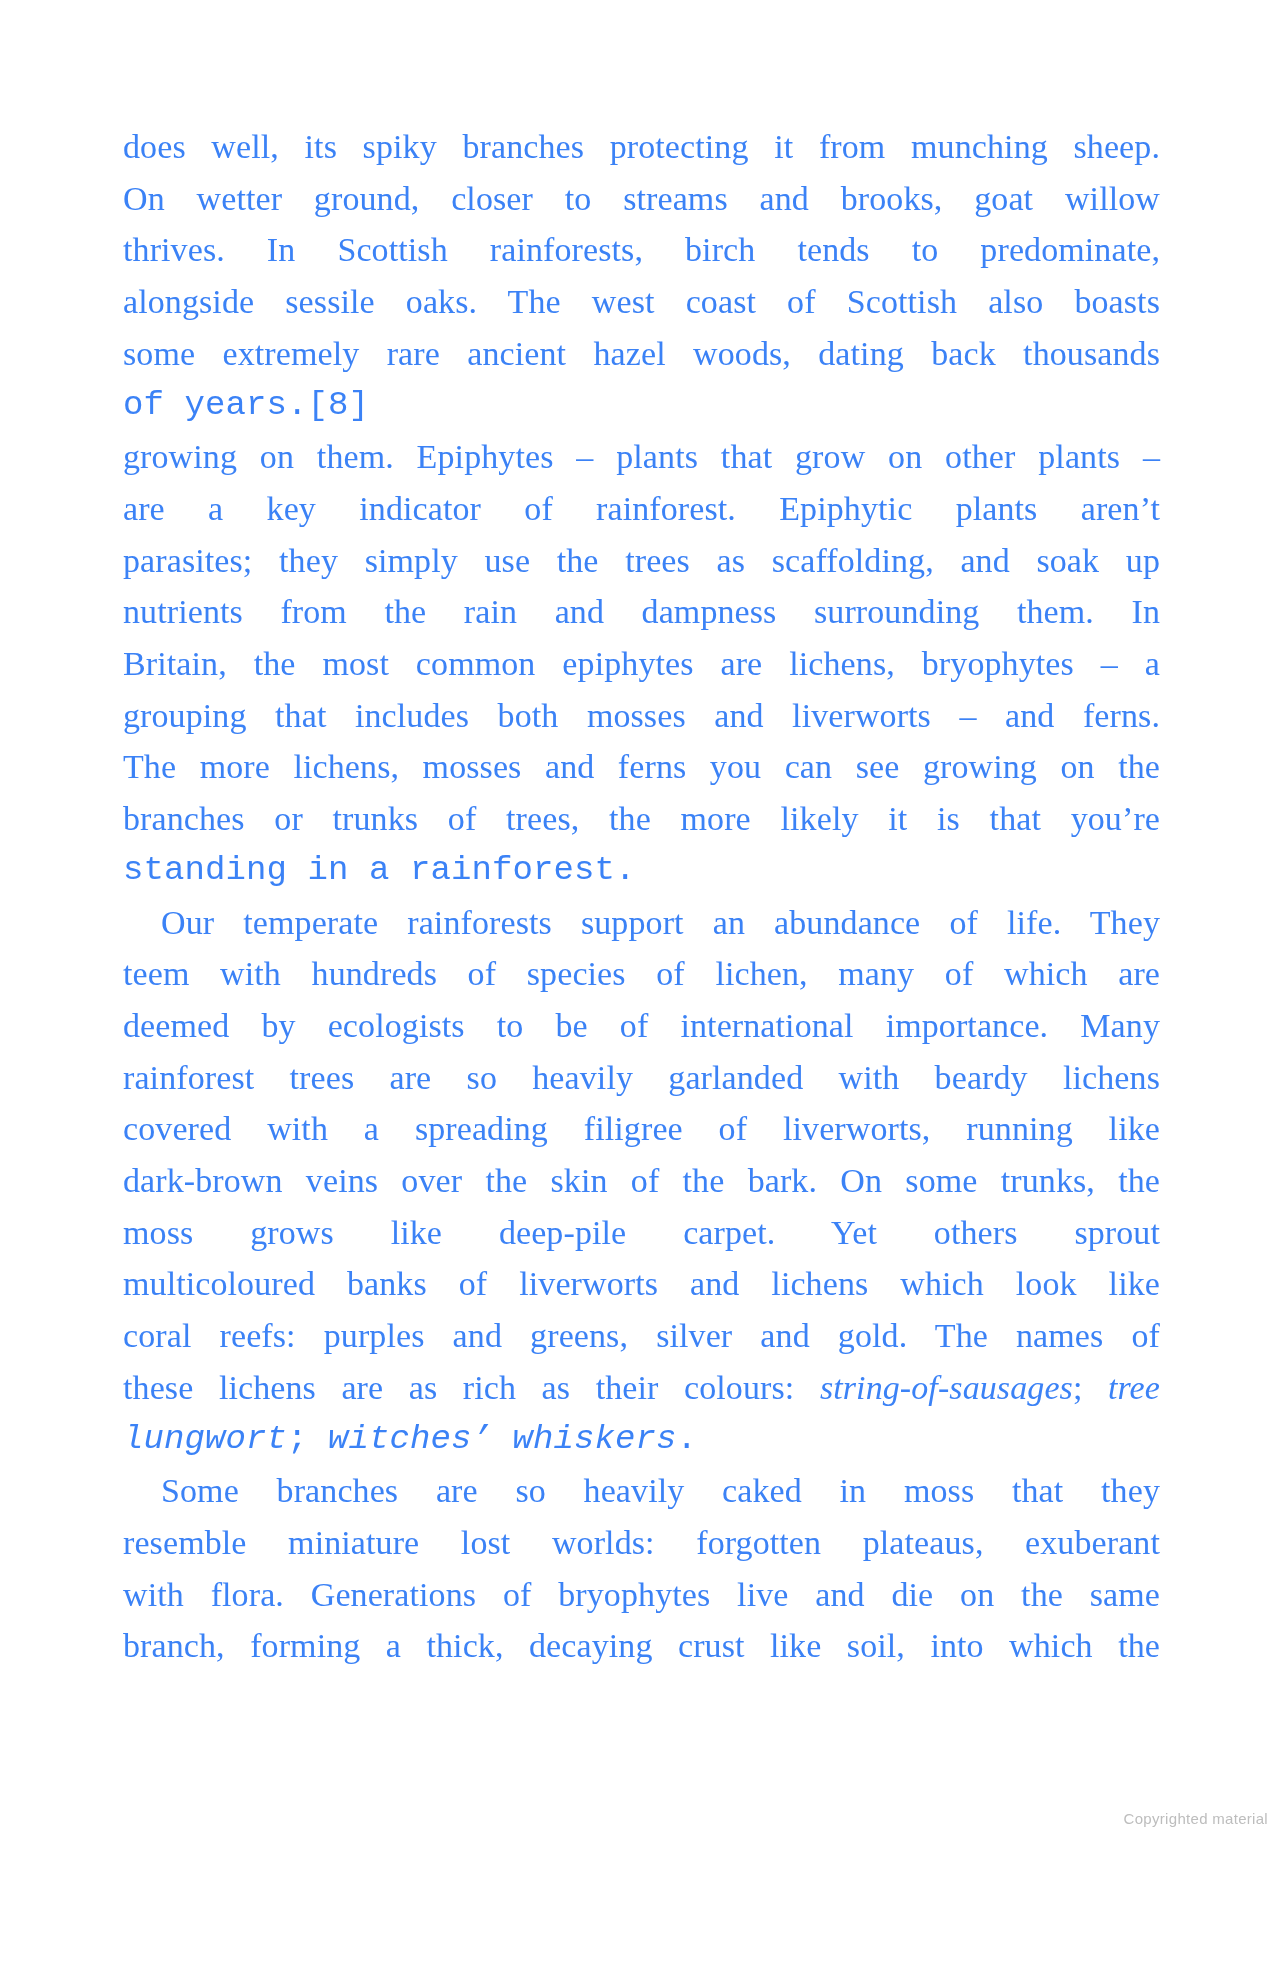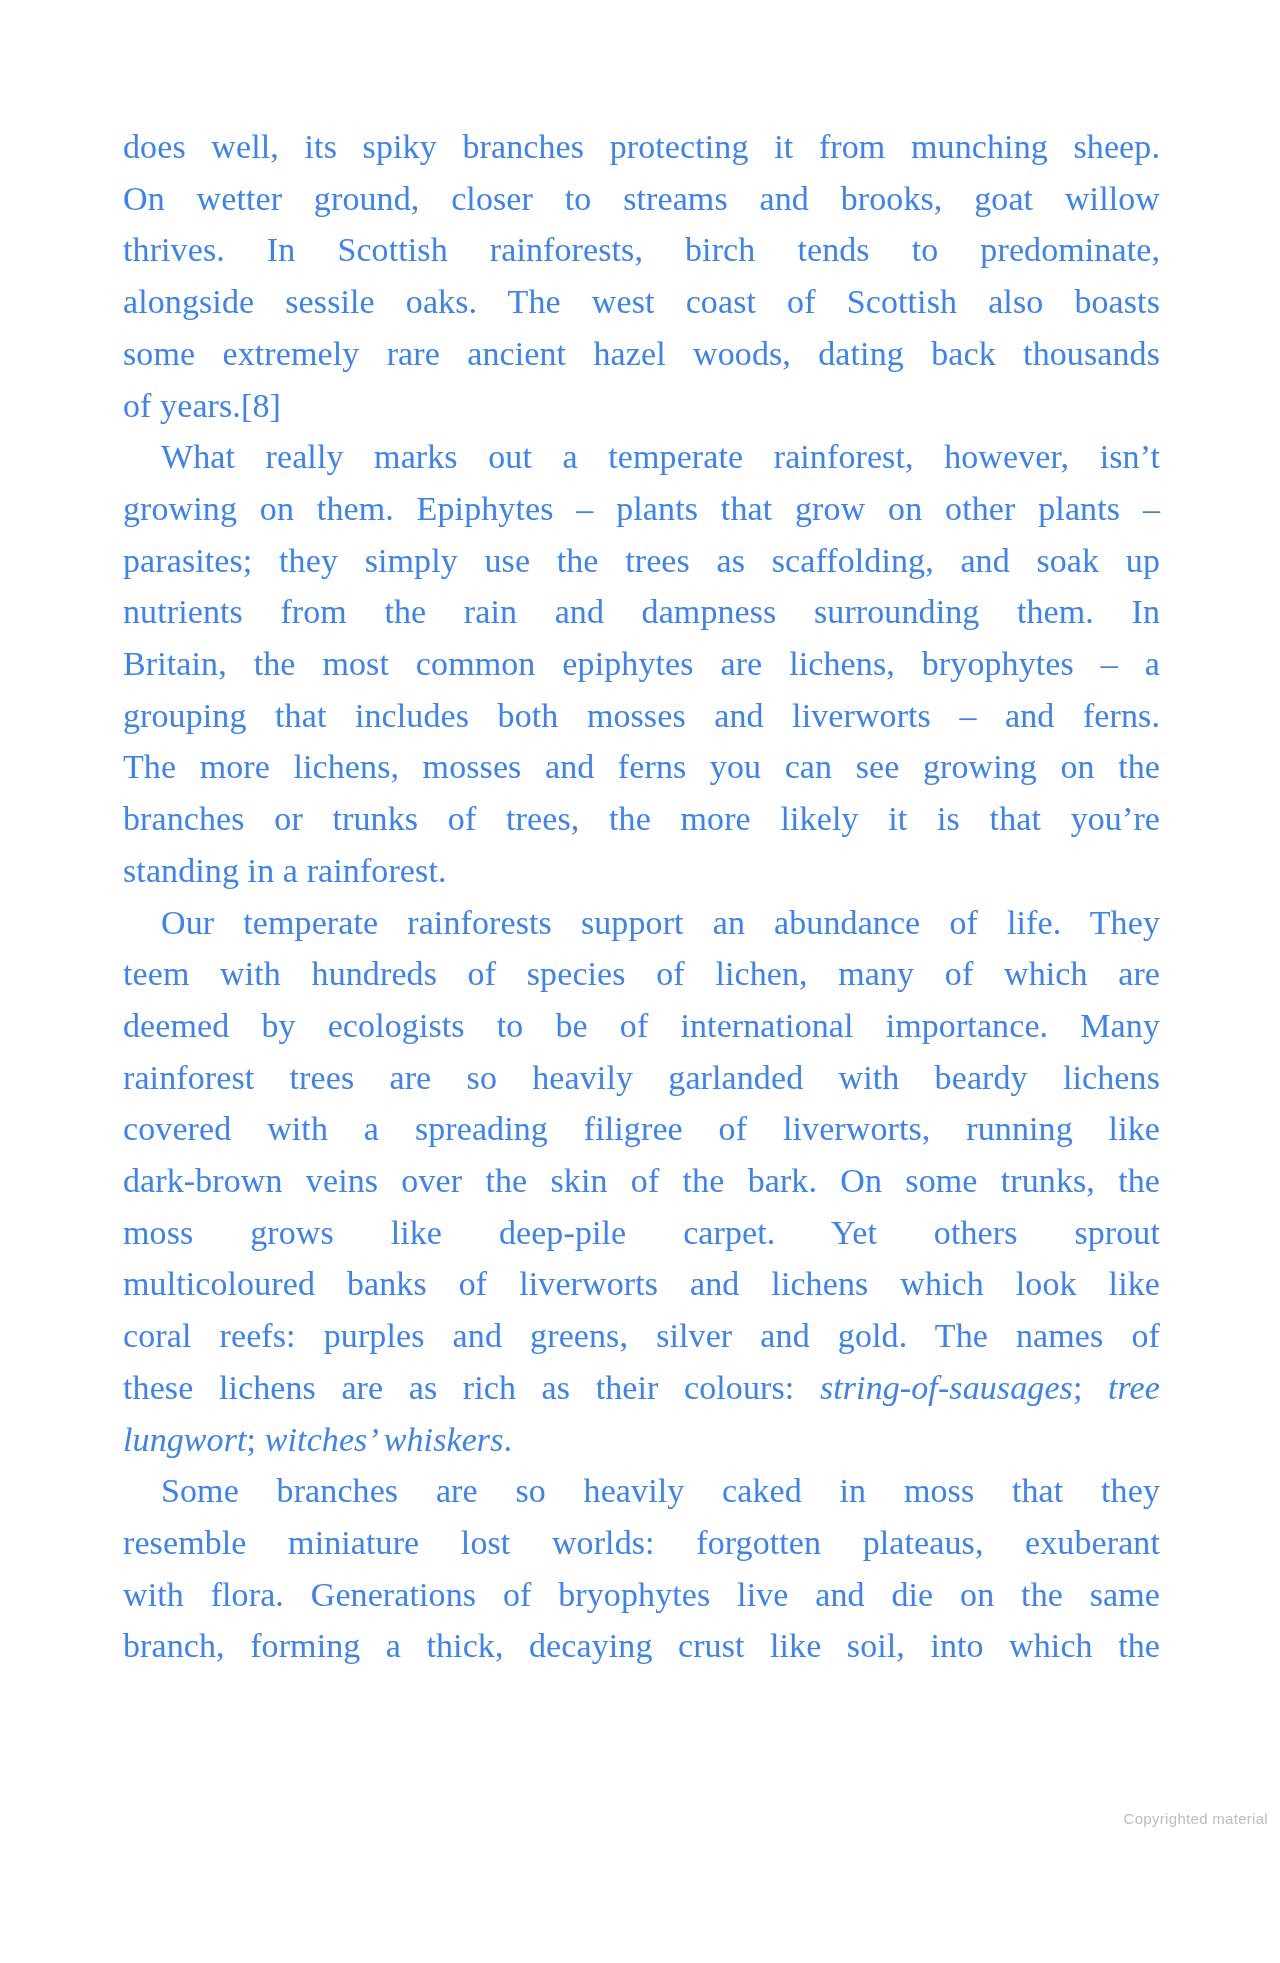--- a/index.html
+++ b/index.html
@@ -33,20 +33,21 @@
   .line {
     font-size: 34px;
     line-height: 51.7px;
     text-align: justify;
     text-align-last: justify;
     white-space: normal;
     letter-spacing: 0.1px;
   }
   .line.endline {
     text-align-last: left;
+    font-family: Liberation Mono, monospace;
   }
   .line.indent {
     text-indent: 38px;
   }
   .it {
     font-style: italic;
   }
   .rm {
     font-style: normal;
   }
@@ -67,22 +68,22 @@
   <div class="text-block" style="color: #3b82f6;">
       <div class="paragraph">
         <div class="line"><span class="rm">does well, its spiky branches protecting it from munching sheep.</span></div>
         <div class="line"><span class="rm">On wetter ground, closer to streams and brooks, goat willow</span></div>
         <div class="line"><span class="rm">thrives. In Scottish rainforests, birch tends to predominate,</span></div>
         <div class="line"><span class="rm">alongside sessile oaks. The west coast of Scottish also boasts</span></div>
         <div class="line"><span class="rm">some extremely rare ancient hazel woods, dating back thousands</span></div>
         <div class="line endline"><span class="rm">of years.[8]</span></div>
       </div>
       <div class="paragraph">
-        <div class="line indent"><span class="rm">What really marks out a temperate rainforest, however, isn’t</span></div>
         <div class="line"><span class="rm">growing on them. Epiphytes – plants that grow on other plants –</span></div>
+        <div class="line"><span class="rm">are a key indicator of rainforest. Epiphytic plants aren’t</span></div>
         <div class="line"><span class="rm">parasites; they simply use the trees as scaffolding, and soak up</span></div>
         <div class="line"><span class="rm">nutrients from the rain and dampness surrounding them. In</span></div>
         <div class="line"><span class="rm">Britain, the most common epiphytes are lichens, bryophytes – a</span></div>
         <div class="line"><span class="rm">grouping that includes both mosses and liverworts – and ferns.</span></div>
         <div class="line"><span class="rm">The more lichens, mosses and ferns you can see growing on the</span></div>
         <div class="line"><span class="rm">branches or trunks of trees, the more likely it is that you’re</span></div>
         <div class="line endline"><span class="rm">standing in a rainforest.</span></div>
       </div>
       <div class="paragraph">
         <div class="line indent"><span class="rm">Our temperate rainforests support an abundance of life. They</span></div>

